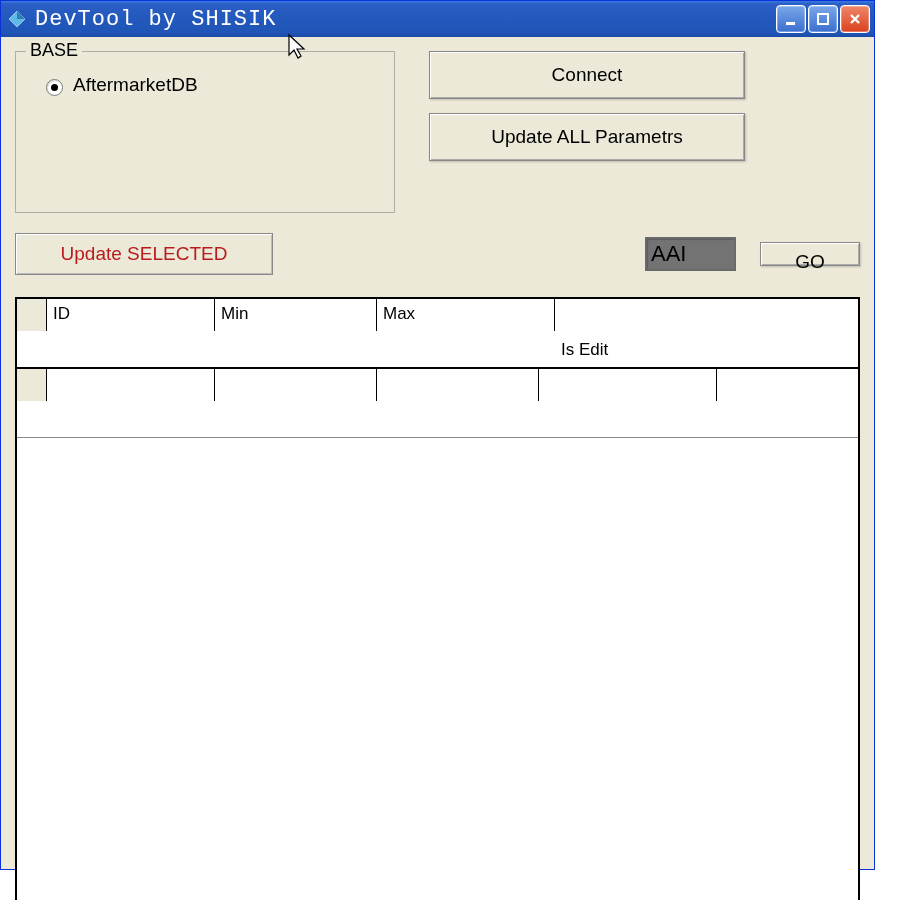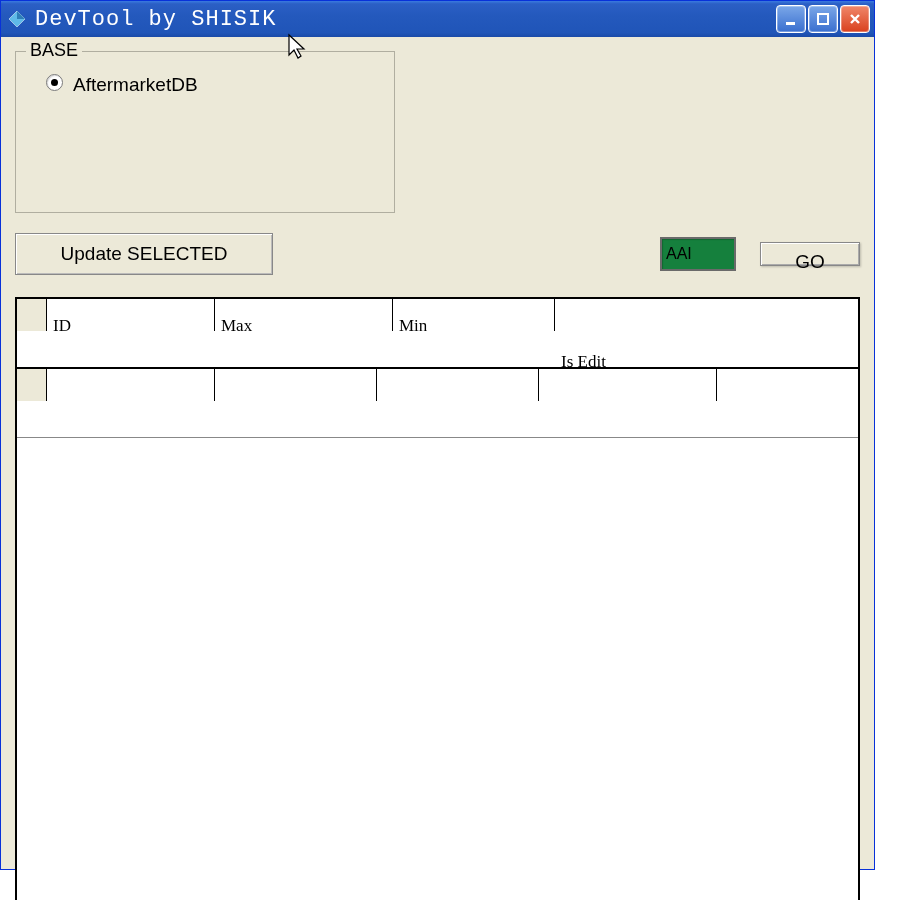--- a/index.html
+++ b/index.html
@@ -82,21 +82,21 @@
     .groupbox .legend {
       position: absolute;
       top: -12px;
       left: 10px;
       background: #ece9d8;
       padding: 0 4px;
       font-size: 18px;
     }
     .radio-row {
       display: flex;
-      align-items: flex-start;
+      align-items: flex-end;
       gap: 10px;
       margin-bottom: 22px;
       font-size: 19px;
     }
     .radio-circle {
       width: 17px;
       height: 17px;
       border-radius: 50%;
       border: 1px solid #7a7a7a;
       background: #ffffff;
@@ -126,41 +126,41 @@
       text-align: center;
       cursor: default;
       user-select: none;
     }
     .btn.big {
       width: 316px;
       height: 48px;
       line-height: 46px;
     }
     .btn.disabled {
-      color: #000000;
+      color: #b91c1c;
       box-shadow: 1px 1px 0 #fff inset, -1px -1px 0 #bbb inset;
     }
     .mid-row {
       display: flex;
       align-items: center;
       margin-top: 20px;
       gap: 24px;
     }
     .mid-row .spacer { flex: 1; }
     .btn.update-sel {
       width: 258px;
       height: 42px;
       line-height: 40px;
     }
     .textfield {
-      width: 76px;
+      width: 91px;
       height: 34px;
       border: 2px solid #6a6a6a;
-      background: #15803d;
-      font-size: 16px;
+      background: #737373;
+      font-size: 22px;
       padding: 2px 4px;
       box-shadow: inset 1px 1px 1px rgba(0,0,0,0.2);
     }
     .btn.go {
       width: 100px;
       height: 24px;
       line-height: 38px;
     }
     .grid {
       width: 845px;
@@ -168,24 +168,23 @@
       margin-top: 22px;
       background: #ffffff;
     }
     .grid-header, .grid-row {
       display: flex;
     }
     .grid-header .cell, .grid-row .cell {
       border-right: 1px solid #000;
       height: 32px;
       line-height: 30px;
-      padding: 12px 6px;
+      padding: 0 6px;
       overflow: hidden;
       white-space: nowrap;
-      font-family: Liberation Serif, serif;
     }
     .grid-header {
       border-bottom: 2px solid #000;
       background: #ffffff;
     }
     .grid-row {
       border-bottom: 1px solid #888;
     }
     .grid-header .cell:last-child, .grid-row .cell:last-child {
       border-right: none;
@@ -248,35 +247,39 @@
 
     <div class="top-row">
       <div class="groupbox">
         <span class="legend">BASE</span>
         <div class="radio-row">
           <span class="radio-circle checked"></span>
           <span>AftermarketDB</span>
         </div>
       </div>
 
+      <div class="right-buttons">
+        <div class="btn big">Connect</div>
+        <div class="btn big">Update ALL Parametrs</div>
+      </div>
     </div>
 
     <div class="mid-row">
       <div class="btn update-sel disabled">Update SELECTED</div>
       <div class="spacer"></div>
       <input class="textfield" value="AAI" style="">
       <div class="btn go">GO</div>
     </div>
 
     <div class="grid">
       <div class="grid-header">
         <div class="cell rowhdr"></div>
         <div class="cell c-id">ID</div>
+        <div class="cell c-min">Min</div>
         <div class="cell c-max">Max</div>
-        <div class="cell c-min">Min</div>
         <div class="cell c-edit">Is Edit</div>
       </div>
       <div class="grid-row">
         <div class="cell rowhdr"></div>
         <div class="cell c-id"></div>
         <div class="cell c-level"></div>
         <div class="cell c-min"></div>
         <div class="cell c-max"></div>
         <div class="cell c-edit"></div>
       </div>

